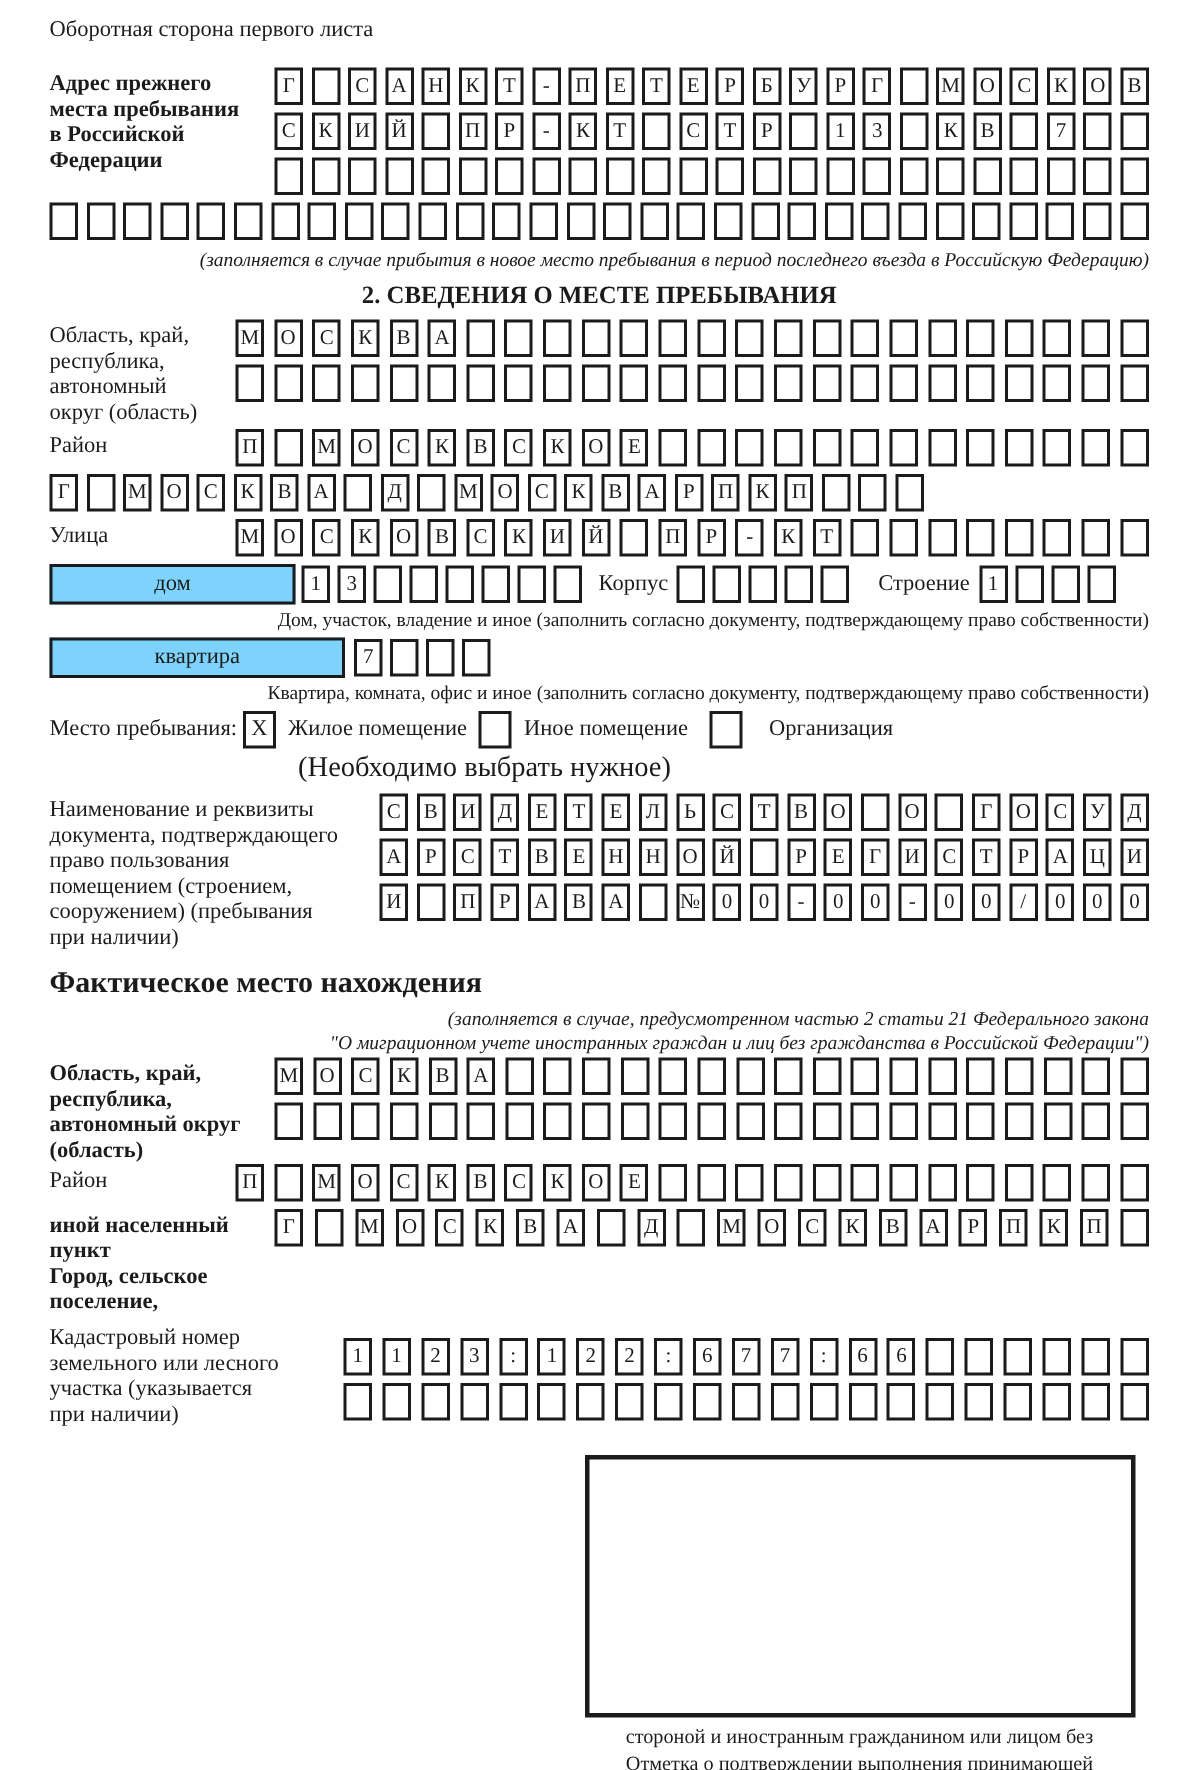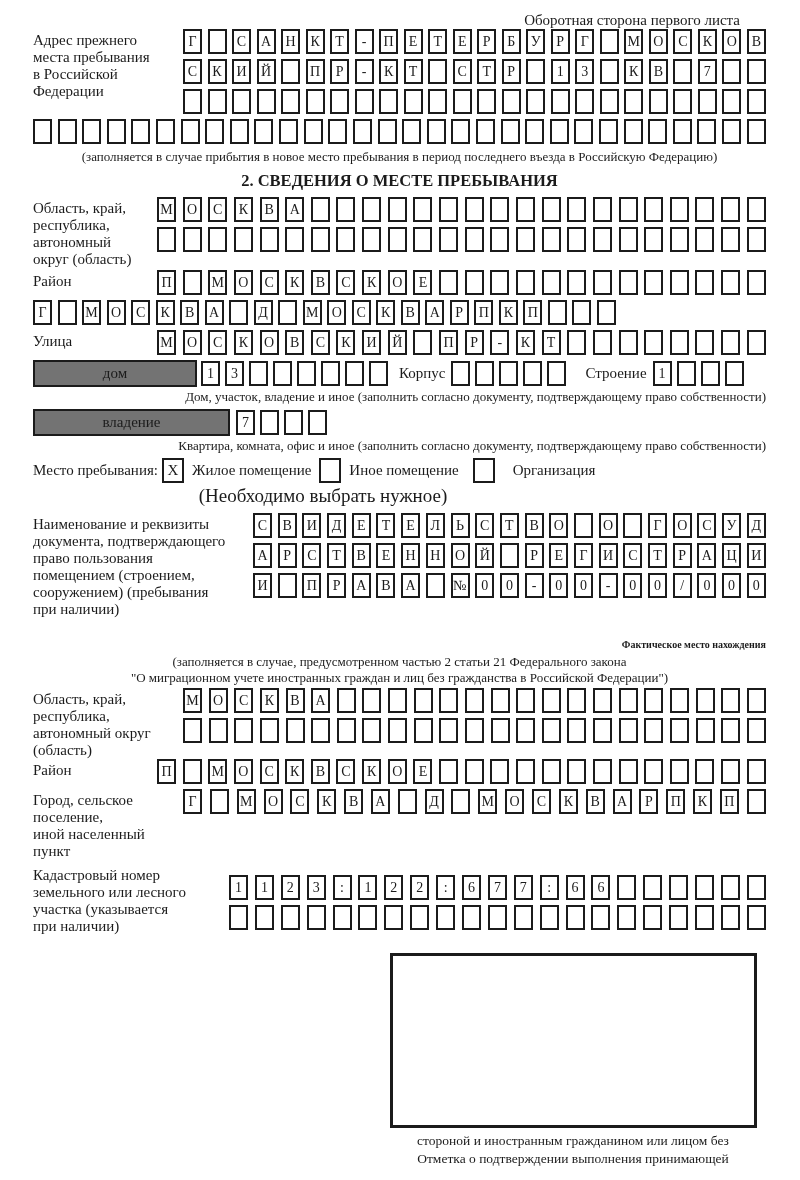--- a/index.html
+++ b/index.html
@@ -1,36 +1,36 @@
 <!DOCTYPE html>
 <html><head>
 <meta charset="utf-8">
 <style>
   html,body{margin:0;padding:0;background:#ffffff;}
   body{width:800px;height:1180px;overflow:hidden;color:#1b1b1b;
        font-family:"Liberation Serif","DejaVu Serif",serif;}
   .page{box-sizing:border-box;width:800px;height:1180px;padding:12px 34px 0 33px;}
-  .header-note{text-align:right;font-size:15px;padding-right:26px;}
+  .header-note{text-align:left;font-size:15px;padding-right:26px;margin-bottom:16px;}
   .form-row{display:flex;align-items:flex-start;}
   .label{font-size:15px;line-height:17px;padding-top:3px;flex:0 0 auto;}
-  .lw124{width:124px;} .lw150{width:150px;} .lw196{width:196px;} .lw220{width:220px;}
+  .lw124{width:124px;} .lw150{width:150px;font-weight:bold;} .lw196{width:196px;} .lw220{width:220px;}
   .rows{flex:1 1 auto;}
   .cells{display:flex;justify-content:space-between;margin-bottom:5px;}
   .cells.gapline{justify-content:flex-start;margin-bottom:0;}
   .cells.gapline .cell{margin-right:5px;}
   .w513{width:513px;} .w537{width:537px;} .w583{width:583px;} .w609{width:609px;} .wfull{width:733px;}
   .cell{box-sizing:border-box;width:19px;height:25px;border:2px solid #1b1b1b;
         display:flex;align-items:center;justify-content:center;
         font-size:14px;line-height:1;flex:0 0 auto;background:#fff;}
   .caption{font-size:13px;line-height:16px;text-align:right;}
-  .caption.center{text-align:center;}
+  .caption.center{text-align:right;font-style:italic;}
   .sec-title{text-align:center;font-weight:bold;font-size:16.5px;margin:6px 0 6px 0;}
-  .sub-title{text-align:right;font-weight:bold;font-size:10px;margin:21px 0 4px 0;}
+  .sub-title{text-align:left;font-weight:bold;font-size:20px;margin:10px 0 4px 0;}
   .namedbox{box-sizing:border-box;border:2px solid #1b1b1b;height:27px;display:flex;
-            align-items:center;justify-content:center;font-size:15px;flex:0 0 auto;background:#737373;}
+            align-items:center;justify-content:center;font-size:15px;flex:0 0 auto;background:#7dd3fc;}
   .inline-row{display:flex;align-items:center;margin-bottom:2px;}
   .inline-label{font-size:15px;margin:0 6px;}
   .checkbox{box-sizing:border-box;width:22px;height:25px;border:2px solid #1b1b1b;
             display:flex;align-items:center;justify-content:center;font-size:15px;flex:0 0 auto;background:#fff;}
   .stay-row{display:flex;align-items:center;margin-top:4px;}
   .stay-row .opt-label{font-size:15px;margin:0 8px 0 8px;}
   .stay-note{font-size:19px;margin:2px 0 6px 150px;width:280px;text-align:center;}
   .confirm-wrap{margin-left:340px;width:400px;margin-top:18px;}
   .confirm-box{box-sizing:border-box;width:367px;height:175px;border:3px solid #1b1b1b;margin:0 auto;background:#fff;}
   .confirm-caption{margin-top:4px;font-size:13.5px;line-height:18px;text-align:center;}
@@ -345,21 +345,21 @@
     <div class="cells gapline">
         <span class="cell">1</span>
         <span class="cell"></span>
         <span class="cell"></span>
         <span class="cell"></span>
       </div>
   </div>
   <div class="caption">Дом, участок, владение и иное (заполнить согласно документу, подтверждающему право собственности)</div>
 
   <div class="inline-row" style="margin-top:4px;">
-    <div class="namedbox" style="width:197px;">владение</div>
+    <div class="namedbox" style="width:197px;">квартира</div>
     <div class="cells gapline" style="margin-left:6px;">
         <span class="cell">7</span>
         <span class="cell"></span>
         <span class="cell"></span>
         <span class="cell"></span>
       </div>
   </div>
   <div class="caption">Квартира, комната, офис и иное (заполнить согласно документу, подтверждающему право собственности)</div>
 
   <div class="stay-row">
@@ -547,22 +547,22 @@
         <span class="cell"></span>
         <span class="cell"></span>
         <span class="cell"></span>
         <span class="cell"></span>
         <span class="cell"></span>
       </div>
   </div>
 
   <div class="form-row">
     <div class="label lw150">
+        <div>иной населенный пункт</div>
         <div>Город, сельское поселение,</div>
-        <div>иной населенный пункт</div>
       </div>
     <div class="cells w583">
         <span class="cell">Г</span>
         <span class="cell"></span>
         <span class="cell">М</span>
         <span class="cell">О</span>
         <span class="cell">С</span>
         <span class="cell">К</span>
         <span class="cell">В</span>
         <span class="cell">А</span>

